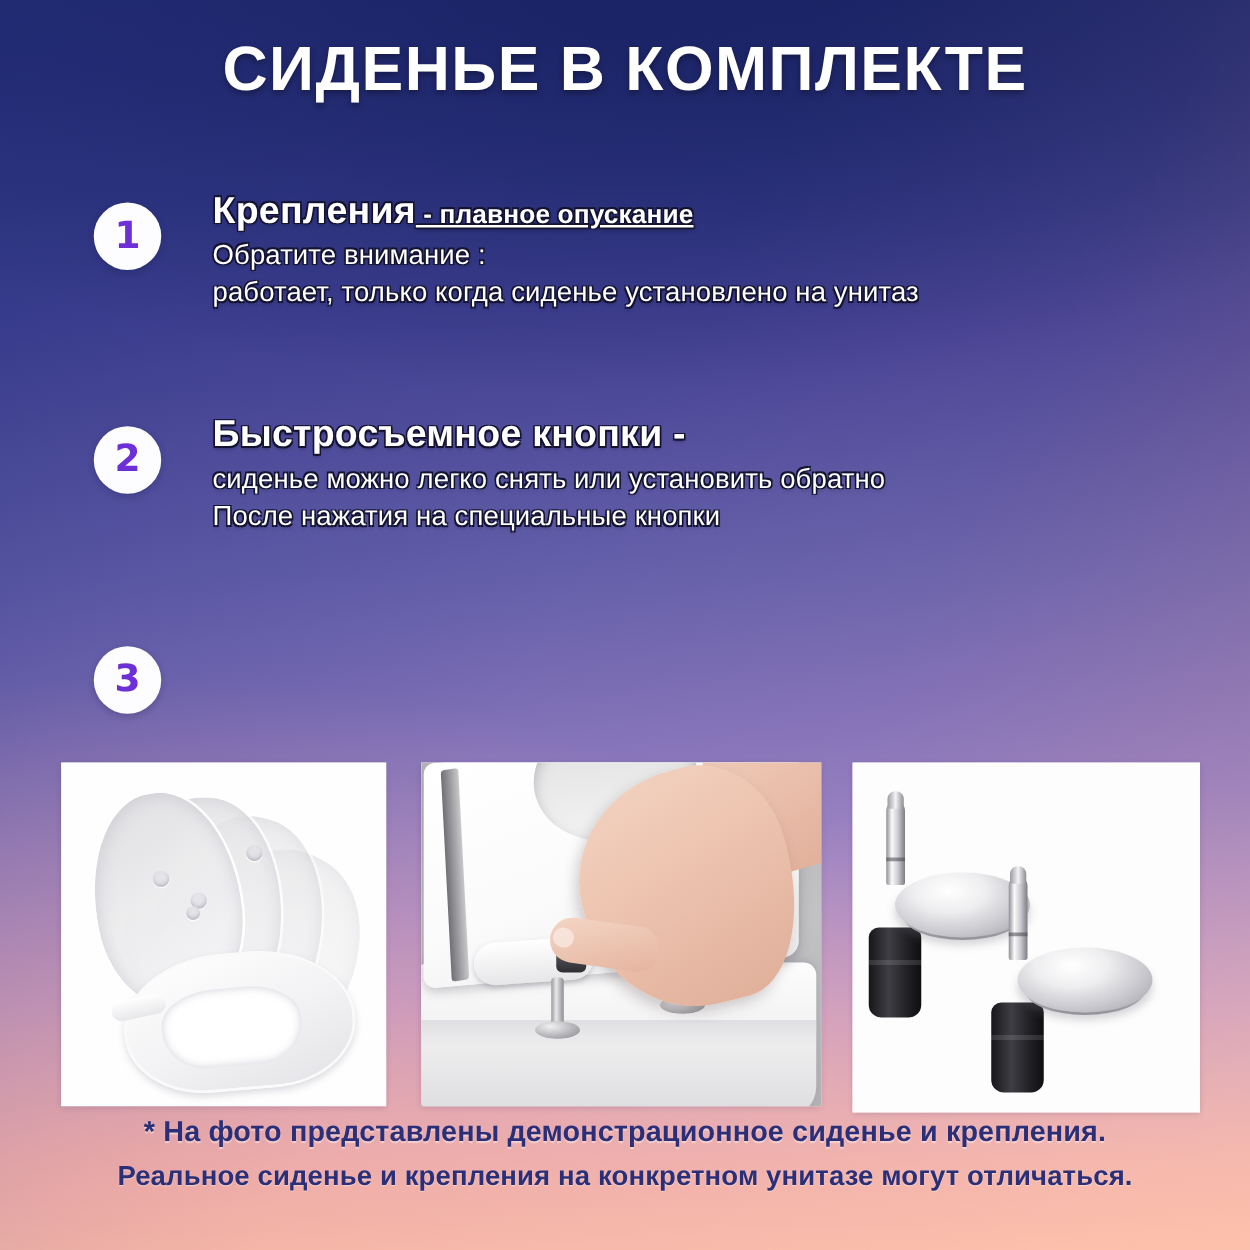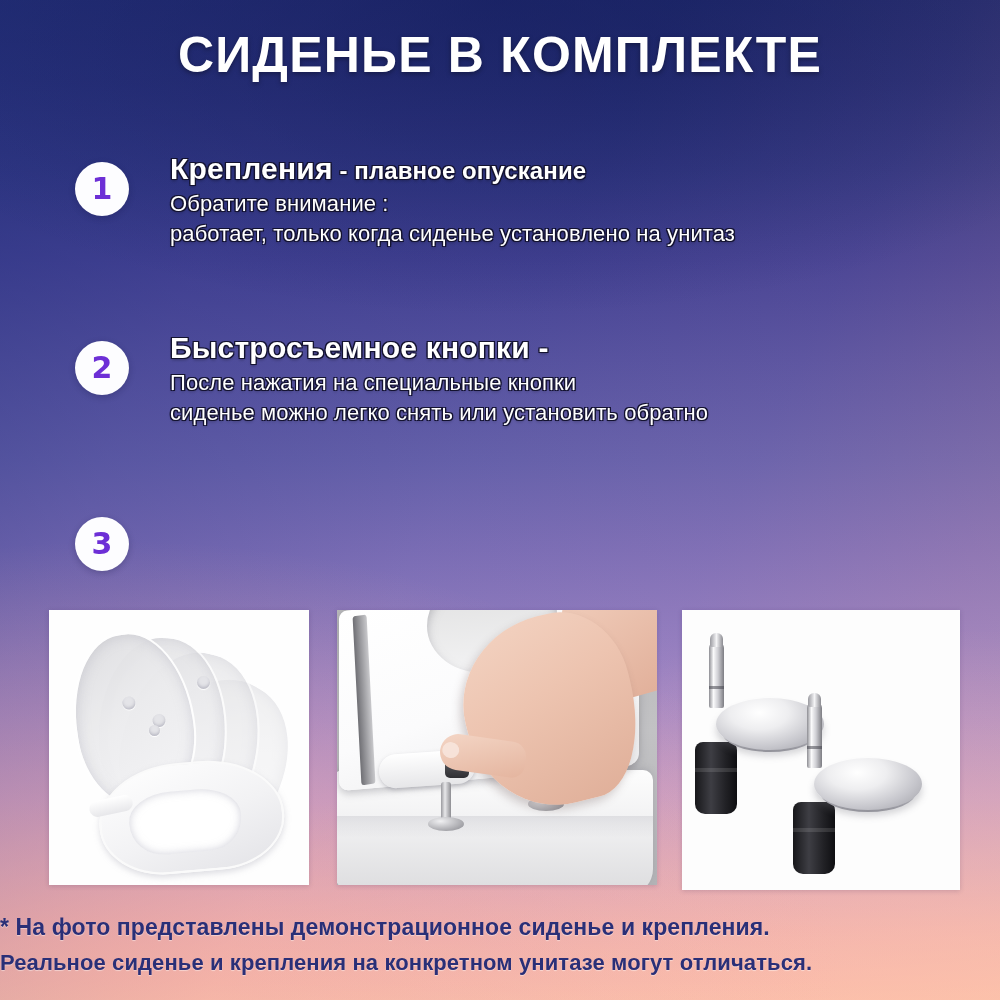--- a/index.html
+++ b/index.html
@@ -128,23 +128,24 @@
        0 2px 3px rgba(0,0,0,0.30);
   }
 
   .f-head { line-height: 1.12; margin-bottom: 3px; }
   .f-head .strong {
     font-size: 30px;
     font-weight: bold;
     letter-spacing: 0.2px;
   }
   .f-head .light {
-    font-size: 24px;
+    font-size: 21px;
     font-weight: bold;
     letter-spacing: 0.1px;
+    text-decoration: underline;
   }
   .f-line {
     font-size: 22px;
     line-height: 1.38;
     letter-spacing: 0.1px;
   }
 
   
   .photos {
     position: absolute;
@@ -398,22 +399,23 @@
   .fix-b { left: 132px; top: 82px; }
   .fix-b .pin  { top: 10px; }
   .fix-b .disc { top: 66px; }
   .fix-b .rim  { top: 96px; }
   .fix-b .plug { top: 110px; }
 
   
   .footer {
     position: absolute;
     left: 0;
-    top: 913px;
+    top: 891px;
     width: 1000px;
+    text-align: center;
     color: #2a2f77;
     line-height: 1.3;
   }
   .footer .line1 {
     font-size: 23px;
     font-weight: bold;
     letter-spacing: 0.1px;
     text-shadow: 0 1px 1px rgba(255,255,255,0.45);
   }
   .footer .line2 {
@@ -444,22 +446,22 @@
           <div class="f-line">работает, только когда сиденье установлено на унитаз</div>
         </div>
       </div>
 
       <div class="feature f2">
         <div class="badge">2</div>
         <div class="feature-text">
           <div class="f-head">
             <span class="strong">Быстросъемное кнопки -</span>
           </div>
+          <div class="f-line">сиденье можно легко снять или установить обратно</div>
           <div class="f-line">После нажатия на специальные кнопки</div>
-          <div class="f-line">сиденье можно легко снять или установить обратно</div>
         </div>
       </div>
 
       <div class="feature f3">
         <div class="badge">3</div>
       </div>
 
     </div>
 
     <div class="photos">

